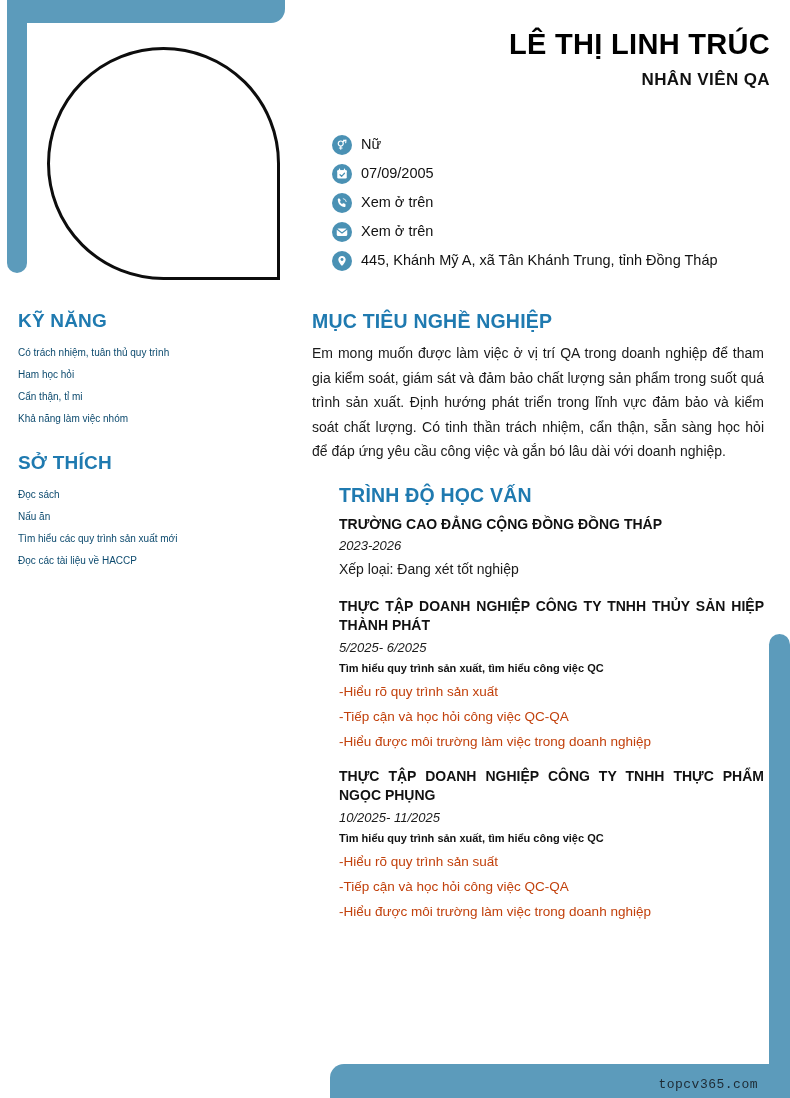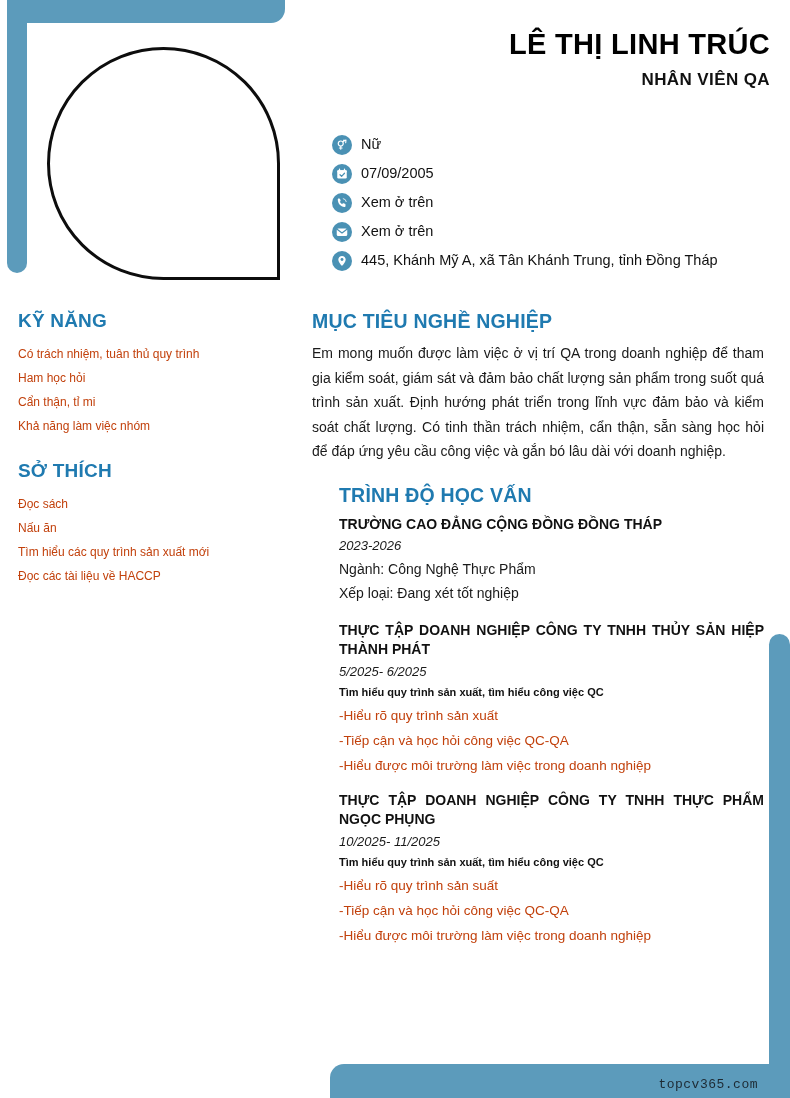--- a/index.html
+++ b/index.html
@@ -230,22 +230,22 @@
     margin-bottom: 10px;
   }
   .sec-title.main-title {
     font-size: 19.5px;
     margin-bottom: 8px;
   }
   .section + .section { margin-top: 22px; }
   .main .section + .section { margin-top: 20px; margin-left: 27px; }
 
   .bullet-line {
-    font-size: 12px;
-    color: #c2410c;
+    font-size: 10px;
+    color: #0c4a6e;
     line-height: 1;
     padding: 6px 0;
   }
 
   .para {
     font-size: 14px;
     color: #1a1a1a;
     line-height: 1.75;
     text-align: justify;
   }
@@ -402,21 +402,20 @@
     <div class="section">
       <div class="sec-title main-title">MỤC TIÊU NGHỀ NGHIỆP</div>
       <div class="para">Em mong muốn được làm việc ở vị trí QA trong doanh nghiệp để tham gia kiểm soát, giám sát và đảm bảo chất lượng sản phẩm trong suốt quá trình sản xuất. Định hướng phát triển trong lĩnh vực đảm bảo và kiểm soát chất lượng. Có tinh thần trách nhiệm, cẩn thận, sẵn sàng học hỏi để đáp ứng yêu cầu công việc và gắn bó lâu dài với doanh nghiệp.</div>
     </div>
 
     <div class="section">
       <div class="sec-title main-title">TRÌNH ĐỘ HỌC VẤN</div>
       <div class="entry">
         <div class="entry-org">TRƯỜNG CAO ĐẲNG CỘNG ĐỒNG ĐỒNG THÁP</div>
         <div class="entry-date">2023-2026</div>
-        <div class="entry-plain">Ngành: Công Nghệ Thực Phẩm</div>
         <div class="entry-plain">Xếp loại: Đang xét tốt nghiệp</div>
       </div>
     </div>
 
     <div class="section">
 
       <div class="entry">
         <div class="entry-org">THỰC TẬP DOANH NGHIỆP CÔNG TY TNHH THỦY SẢN HIỆP THÀNH PHÁT</div>
         <div class="entry-date">5/2025- 6/2025</div>
         <div class="entry-role">Tìm hiểu quy trình sản xuất, tìm hiểu công việc QC</div>

